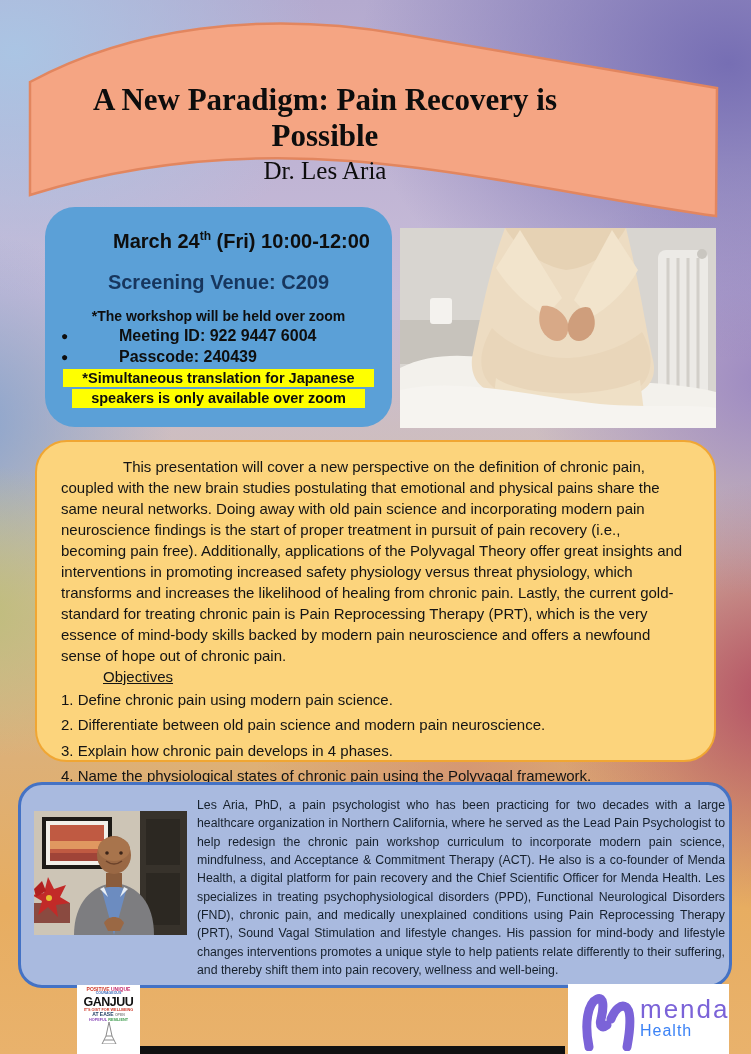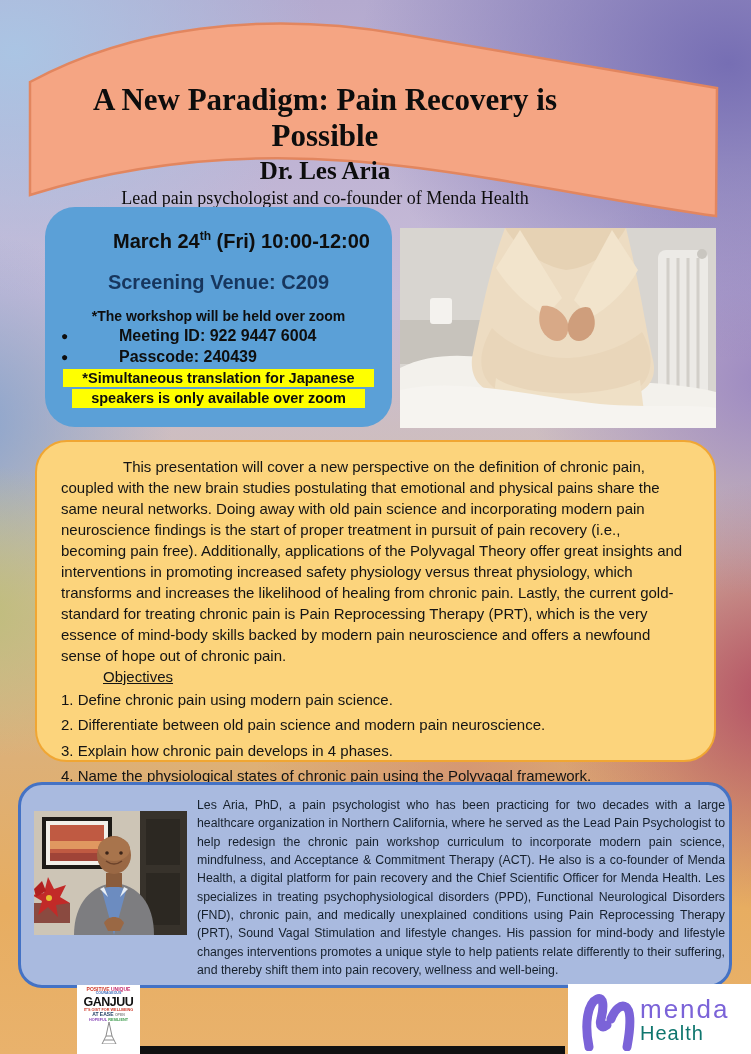--- a/index.html
+++ b/index.html
@@ -15,21 +15,21 @@
       radial-gradient(ellipse 340px 310px at 102% 36%, rgba(152,132,192,0.9), rgba(152,132,192,0) 70%),
       radial-gradient(ellipse 300px 290px at 103% 66%, rgba(177,75,99,0.95), rgba(177,75,99,0) 74%),
       radial-gradient(ellipse 300px 210px at 62% 73%, rgba(203,122,110,0.45), rgba(203,122,110,0) 70%),
       linear-gradient(180deg,#b4aacf 0%,#c8bcd8 28%,#d2bfae 52%,#ddb077 72%,#e7ad61 86%,#e9b26c 100%);
   }
   
   .ribbon{position:absolute;left:0;top:0;width:644px;height:235px;z-index:1;}
   .ribbon svg{position:absolute;left:0;top:0;}
   .ribbon-text{position:absolute;left:48px;right:42px;top:82px;text-align:center;color:#0d0d0d;}
   .poster-title{font-family:"Liberation Serif",serif;font-weight:bold;font-size:31px;line-height:1.15;}
-  .speaker-name{font-family:"Liberation Serif",serif;font-weight:bold;font-size:25px;margin-top:4px;}
+  .speaker-name{font-family:"Liberation Serif",serif;font-weight:normal;font-size:25px;margin-top:4px;}
   .speaker-role{font-family:"Liberation Serif",serif;font-size:18px;margin-top:3px;}
   
   .sched{position:absolute;left:45px;top:207px;width:347px;height:220px;background:#5ba0d7;
          border-radius:30px;z-index:2;color:#0e0e0e;}
   .sched-date{margin-top:22px;text-align:center;font-weight:bold;font-size:20px;white-space:pre-wrap;margin-left:46px;}
   .sched-date sup{font-size:12px;}
   .sched-venue{margin-top:18px;text-align:center;font-weight:bold;font-size:20px;color:#17365d;}
   .sched-note{margin-top:14px;text-align:center;font-weight:bold;font-size:14px;}
   .sched-row{display:flex;align-items:center;padding-left:16px;margin-top:3px;font-weight:bold;font-size:16px;}
   .sched-row .bullet{width:14px;font-size:12px;}
@@ -62,40 +62,39 @@
   .g-r4{font-size:5px;font-weight:bold;color:#17365d;}
   .g-r4 .open{color:#888;font-size:3.5px;}
   .g-r5{font-size:3.8px;font-weight:bold;}
   .g-r5 .hopeful{color:#8a4ab8;}
   .g-r5 .resilient{color:#3a9a4a;}
   .green-banner{position:absolute;left:140px;top:990px;width:425px;height:56px;background:#6aa83e;z-index:3;
                 display:flex;flex-direction:column;justify-content:center;text-align:center;color:#fff;
                 font-size:14.5px;line-height:1.28;}
   .green-banner .bl{white-space:pre-wrap;}
   .black-strip{position:absolute;left:140px;top:1046px;width:425px;height:8px;background:#111;z-index:3;}
-  .menda-card{position:absolute;left:568px;top:984px;width:183px;height:70px;background:#fff;z-index:3;}
+  .menda-card{position:absolute;left:568px;top:984px;width:161px;height:70px;background:#fff;z-index:3;}
   .menda-mark{position:absolute;left:8px;top:5px;}
   .menda-words{position:absolute;left:72px;top:12px;}
   .menda-name{font-size:26px;color:#7b63d8;letter-spacing:2px;line-height:1;}
-  .menda-sub{font-size:20px;color:#0f766e;letter-spacing:1px;line-height:1.1;}
+  .menda-sub{font-size:16px;color:#3b82f6;letter-spacing:1px;line-height:1.1;}
 </style>
 </head>
 <body>
 
 <div class="page">
 
   <div class="ribbon">
     <svg width="751" height="235" viewBox="0 0 751 235">
       <path d="M 30 82 C 130 28, 260 10, 400 34 C 520 54, 640 74, 717 88
                L 716 216 C 600 200, 470 170, 350 161 C 230 152, 122 166, 30 195 Z" fill="#f5a583" stroke="#e2865f" stroke-width="2.5"></path>
     </svg>
     <div class="ribbon-text">
       <div class="poster-title">A New Paradigm: Pain Recovery is Possible</div>
       <div class="speaker-name">Dr. Les Aria</div>
-      <div class="speaker-role">Lead pain psychologist and co-founder of Menda Health</div>
     </div>
   </div>
 
   <div class="sched">
     <div class="sched-date"><span>March 24</span><sup>th</sup><span> (Fri) 10:00-12:00</span></div>
     <div class="sched-venue">Screening Venue: C209</div>
     <div class="sched-note">*The workshop will be held over zoom</div>
     <div class="sched-row">
       <span class="bullet">●</span>
       <span class="rowtext">Meeting ID: 922 9447 6004</span>

